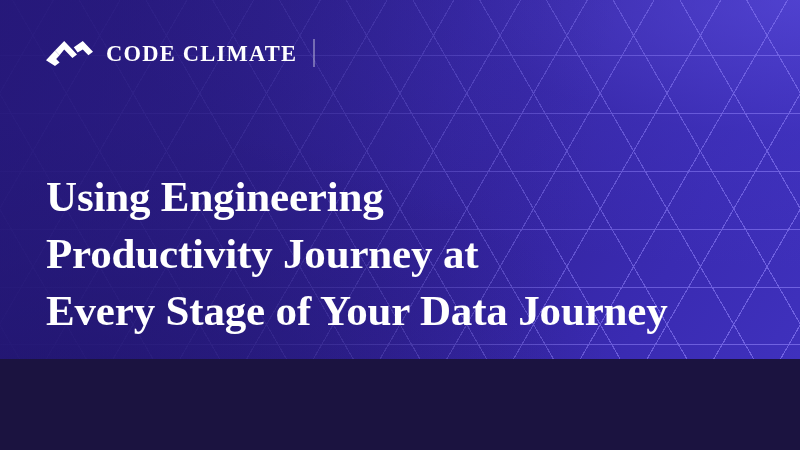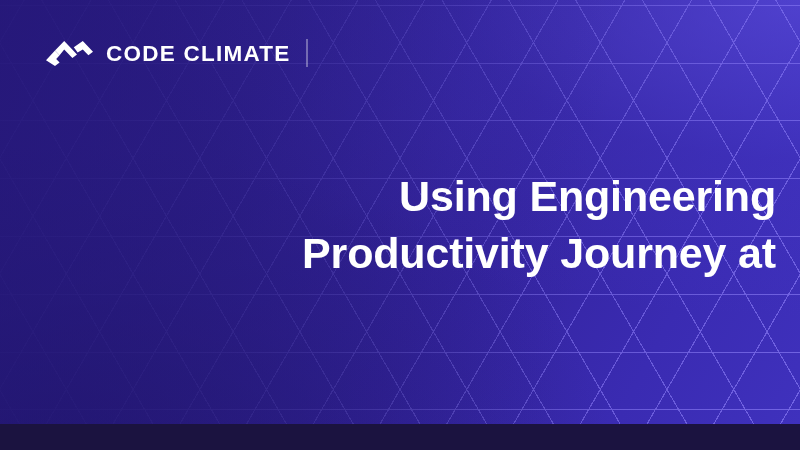--- a/index.html
+++ b/index.html
@@ -5,24 +5,24 @@
 <style>
   html, body {
     margin: 0;
     padding: 0;
     background: #1b1340;
   }
 
   #slide {
     position: relative;
     width: 800px;
-    height: 424px;
+    height: 359px;
     overflow: hidden;
     background: #15803d;
-    font-family: Liberation Sans, sans-serif;
+    font-family: Liberation Serif, serif;
     -webkit-font-smoothing: antialiased;
   }
 
   
 
   .bg-base {
     position: absolute;
     inset: 0;
     background:
       linear-gradient(118deg,
@@ -148,21 +148,20 @@
   .headline {
     position: absolute;
     left: 46px;
     top: 139px;
     width: 730px;
     color: #ffffff;
     font-size: 43px;
     font-weight: 700;
     line-height: 57px;
     letter-spacing: -0.004em;
-    text-align: right;
   }
 
   .headline-line {
     display: block;
     white-space: nowrap;
   }
 </style>
 </head>
 <body>
 
@@ -180,15 +179,16 @@
       <path fill="#ffffff" d="M9.0 9.6 L18.2 0 L31.0 13.4 L26.4 17.0 L18.2 8.4 L13.6 14.3 Z"></path>
       <path fill="#ffffff" d="M27.8 6.2 L36.8 0 L47.0 10.7 L42.4 14.3 L36.8 8.4 L31.6 11.4 Z"></path>
     </svg>
     <div class="logo-wordmark">CODE CLIMATE</div>
     <div class="logo-divider"></div>
   </div>
 
   <h1 class="headline">
     <span class="headline-line">Using Engineering</span>
     <span class="headline-line">Productivity Journey at</span>
+    <span class="headline-line">Every Stage of Your Data Journey</span>
   </h1>
 
 </div>
 
 </body></html>

